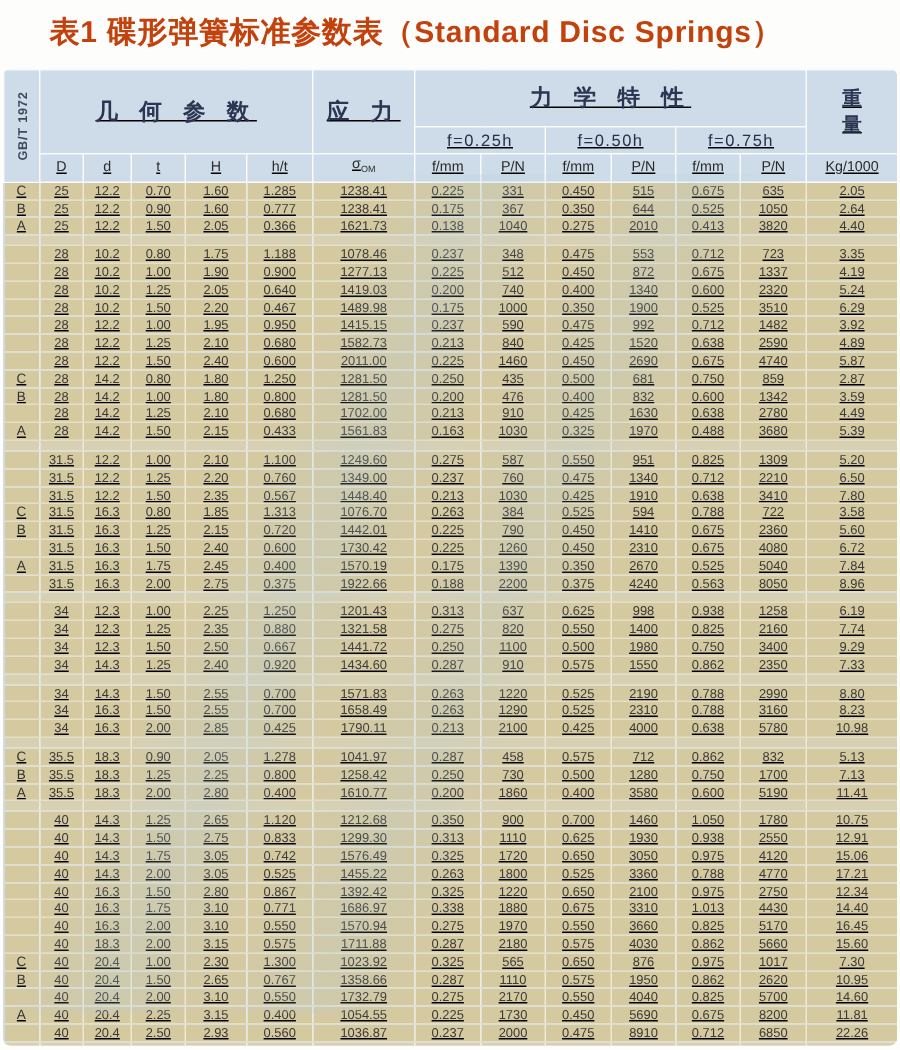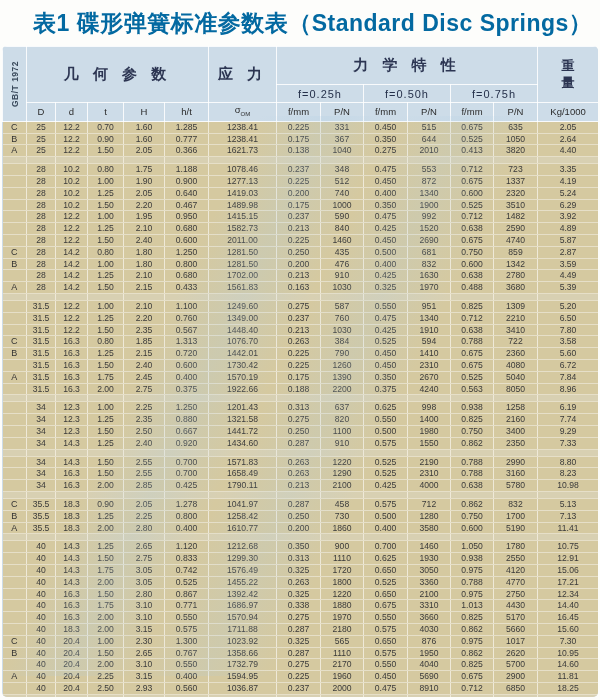--- a/index.html
+++ b/index.html
@@ -1,19 +1,19 @@
 <!DOCTYPE html>
 <html><head>
 <meta charset="utf-8">
 <style>
   html,body{margin:0;padding:0;background:#ffffff;}
   body{width:600px;height:700px;font-family:"Liberation Sans","DejaVu Sans",sans-serif;}
   .page{position:relative;width:600px;height:700px;background:#fdfdfb;overflow:hidden;}
-  .title{position:absolute;left:33px;top:8px;font-size:23px;font-weight:bold;color:#0369a1;letter-spacing:0.5px;white-space:nowrap;}
-  .table-wrap{position:absolute;left:2px;top:46px;width:596px;height:651px;background:#cddce8;border-radius:5px;overflow:hidden;}
+  .title{position:absolute;left:33px;top:8px;font-size:20px;font-weight:bold;color:#c2410c;letter-spacing:0.5px;white-space:nowrap;}
+  .table-wrap{position:absolute;left:2px;top:46px;width:596px;height:651px;background:#cddce8;border-radius:5px;overflow:hidden;text-decoration:underline;}
   table{width:596px;border-collapse:collapse;table-layout:fixed;}
   th,td{padding:0;margin:0;text-align:center;vertical-align:middle;white-space:nowrap;overflow:hidden;}
   thead th{background:#cddce8;border:1px solid rgba(255,255,255,0.85);}
   .h-big{font-size:15px;font-weight:bold;letter-spacing:5px;color:#2c3552;height:37px;}
   .h-weight{font-size:13px;font-weight:bold;color:#2c3552;line-height:1.3;}
   .h-defl{font-size:11px;color:#25304a;letter-spacing:1px;font-weight:normal;height:17px;}
   .col-label{font-size:9.5px;color:#2b2b2b;font-weight:normal;height:14px;line-height:14px;}
   .col-label sub{font-size:6px;}
   .std-cell{position:relative;height:71px;}
   .vert{position:absolute;left:50%;top:50%;transform:translate(-50%,-50%) rotate(-90deg);white-space:nowrap;font-size:8.5px;letter-spacing:0.5px;color:#3a4a5c;}
@@ -866,44 +866,44 @@
             <td>5700</td>
             <td>14.60</td>
           </tr>
           <tr>
             <td class="cls">A</td>
             <td>40</td>
             <td>20.4</td>
             <td>2.25</td>
             <td>3.15</td>
             <td>0.400</td>
-            <td>1594.95</td>
+            <td>1054.55</td>
             <td>0.225</td>
-            <td>1960</td>
+            <td>1730</td>
             <td>0.450</td>
             <td>5690</td>
             <td>0.675</td>
-            <td>2900</td>
+            <td>8200</td>
             <td>11.81</td>
           </tr>
           <tr>
             <td class="cls"></td>
             <td>40</td>
             <td>20.4</td>
             <td>2.50</td>
             <td>2.93</td>
             <td>0.560</td>
             <td>1036.87</td>
             <td>0.237</td>
             <td>2000</td>
             <td>0.475</td>
             <td>8910</td>
             <td>0.712</td>
             <td>6850</td>
-            <td>18.25</td>
+            <td>22.26</td>
           </tr>
           <tr class="gap">
             <td></td>
             <td></td>
             <td></td>
             <td></td>
             <td></td>
             <td></td>
             <td></td>
             <td></td>

